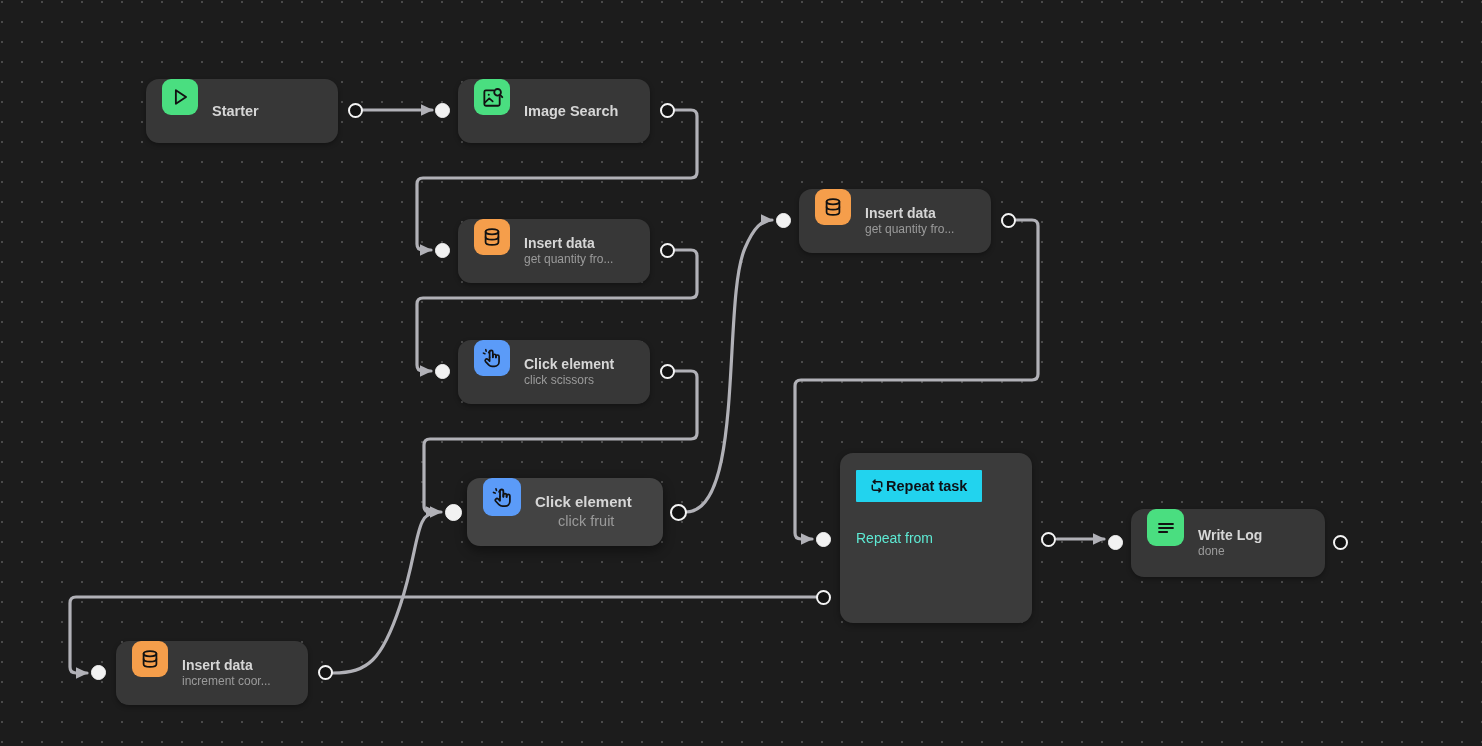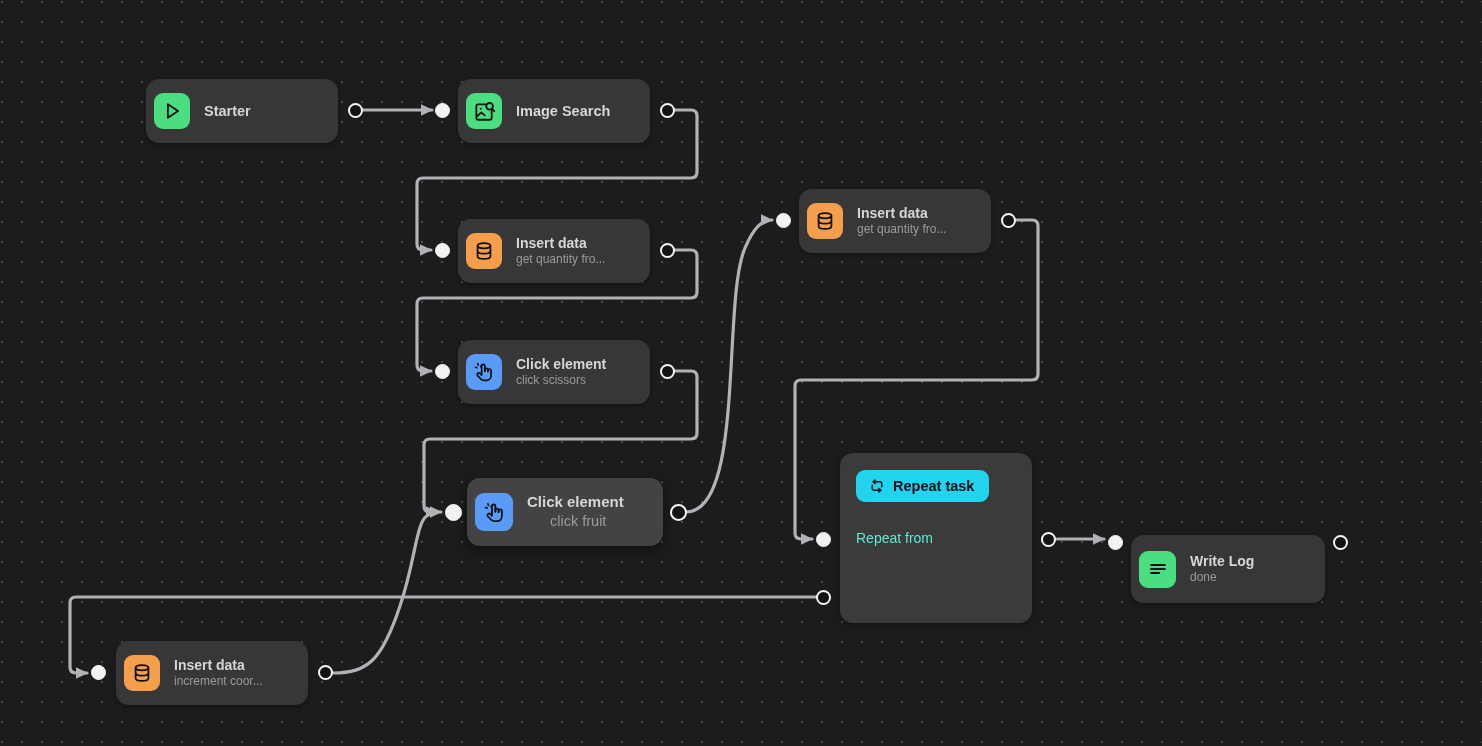--- a/index.html
+++ b/index.html
@@ -40,24 +40,23 @@
     stroke-width: 3.2;
     stroke-linecap: round;
     stroke-linejoin: round;
   }
 
   
   .node {
     position: absolute;
     z-index: 3;
     display: flex;
-    align-items: center;
     background: #373737;
     border-radius: 13px;
-    padding: 0 8px;
+    padding: 0 16px;
     box-shadow: 0 2px 5px rgba(0,0,0,0.32);
   }
   .node.selected {
     background: #434343;
     box-shadow: 0 4px 12px rgba(0,0,0,0.45);
   }
 
   .node-icon {
     width: 36px;
     height: 36px;
@@ -122,24 +121,23 @@
     background: #3b3b3b;
     border-radius: 13px;
     box-shadow: 0 2px 6px rgba(0,0,0,0.35);
     padding: 17px 16px 15px 16px;
     display: flex;
     flex-direction: column;
   }
   .repeat-badge {
     display: inline-flex;
     align-items: center;
-    gap: 7px;
     background: #22d3ee;
     color: #0d1117;
-    border-radius: 9px;
+    border-radius: 1px;
     padding: 7px 15px 7px 12px;
     font-size: 14.5px;
     font-weight: bold;
     align-self: flex-start;
   }
   .repeat-field {
     margin-top: 11px;
     height: 34px;
     background: #4a4a4a;
     border-radius: 8px;
@@ -319,21 +317,21 @@
       </svg>
     </div>
     <div class="node-text">
       <div class="node-title">Insert data</div>
       <div class="node-subtitle">increment coor...</div>
     </div>
   </div>
   <div class="port port-in" style="left:91px; top:665px;"></div>
   <div class="port port-out" style="left:318px; top:665px;"></div>
 
-  <div class="node" id="write-log-node" style="left:1131px; top:509px; width:194px; height:68px;margin-top:26px;">
+  <div class="node" id="write-log-node" style="left:1131px; top:509px; width:194px; height:68px;">
     <div class="node-icon" style="background:#4ade80; width:37px; height:37px; flex:0 0 37px;">
       <svg width="22" height="22" viewBox="0 0 24 24">
         <path d="M4.5 7.6 H19.5 M4.5 12 H19.5 M4.5 16.4 H13.2" stroke="#121212" stroke-width="2.3" stroke-linecap="round"></path>
       </svg>
     </div>
     <div class="node-text">
       <div class="node-title">Write Log</div>
       <div class="node-subtitle">done</div>
     </div>
   </div>

